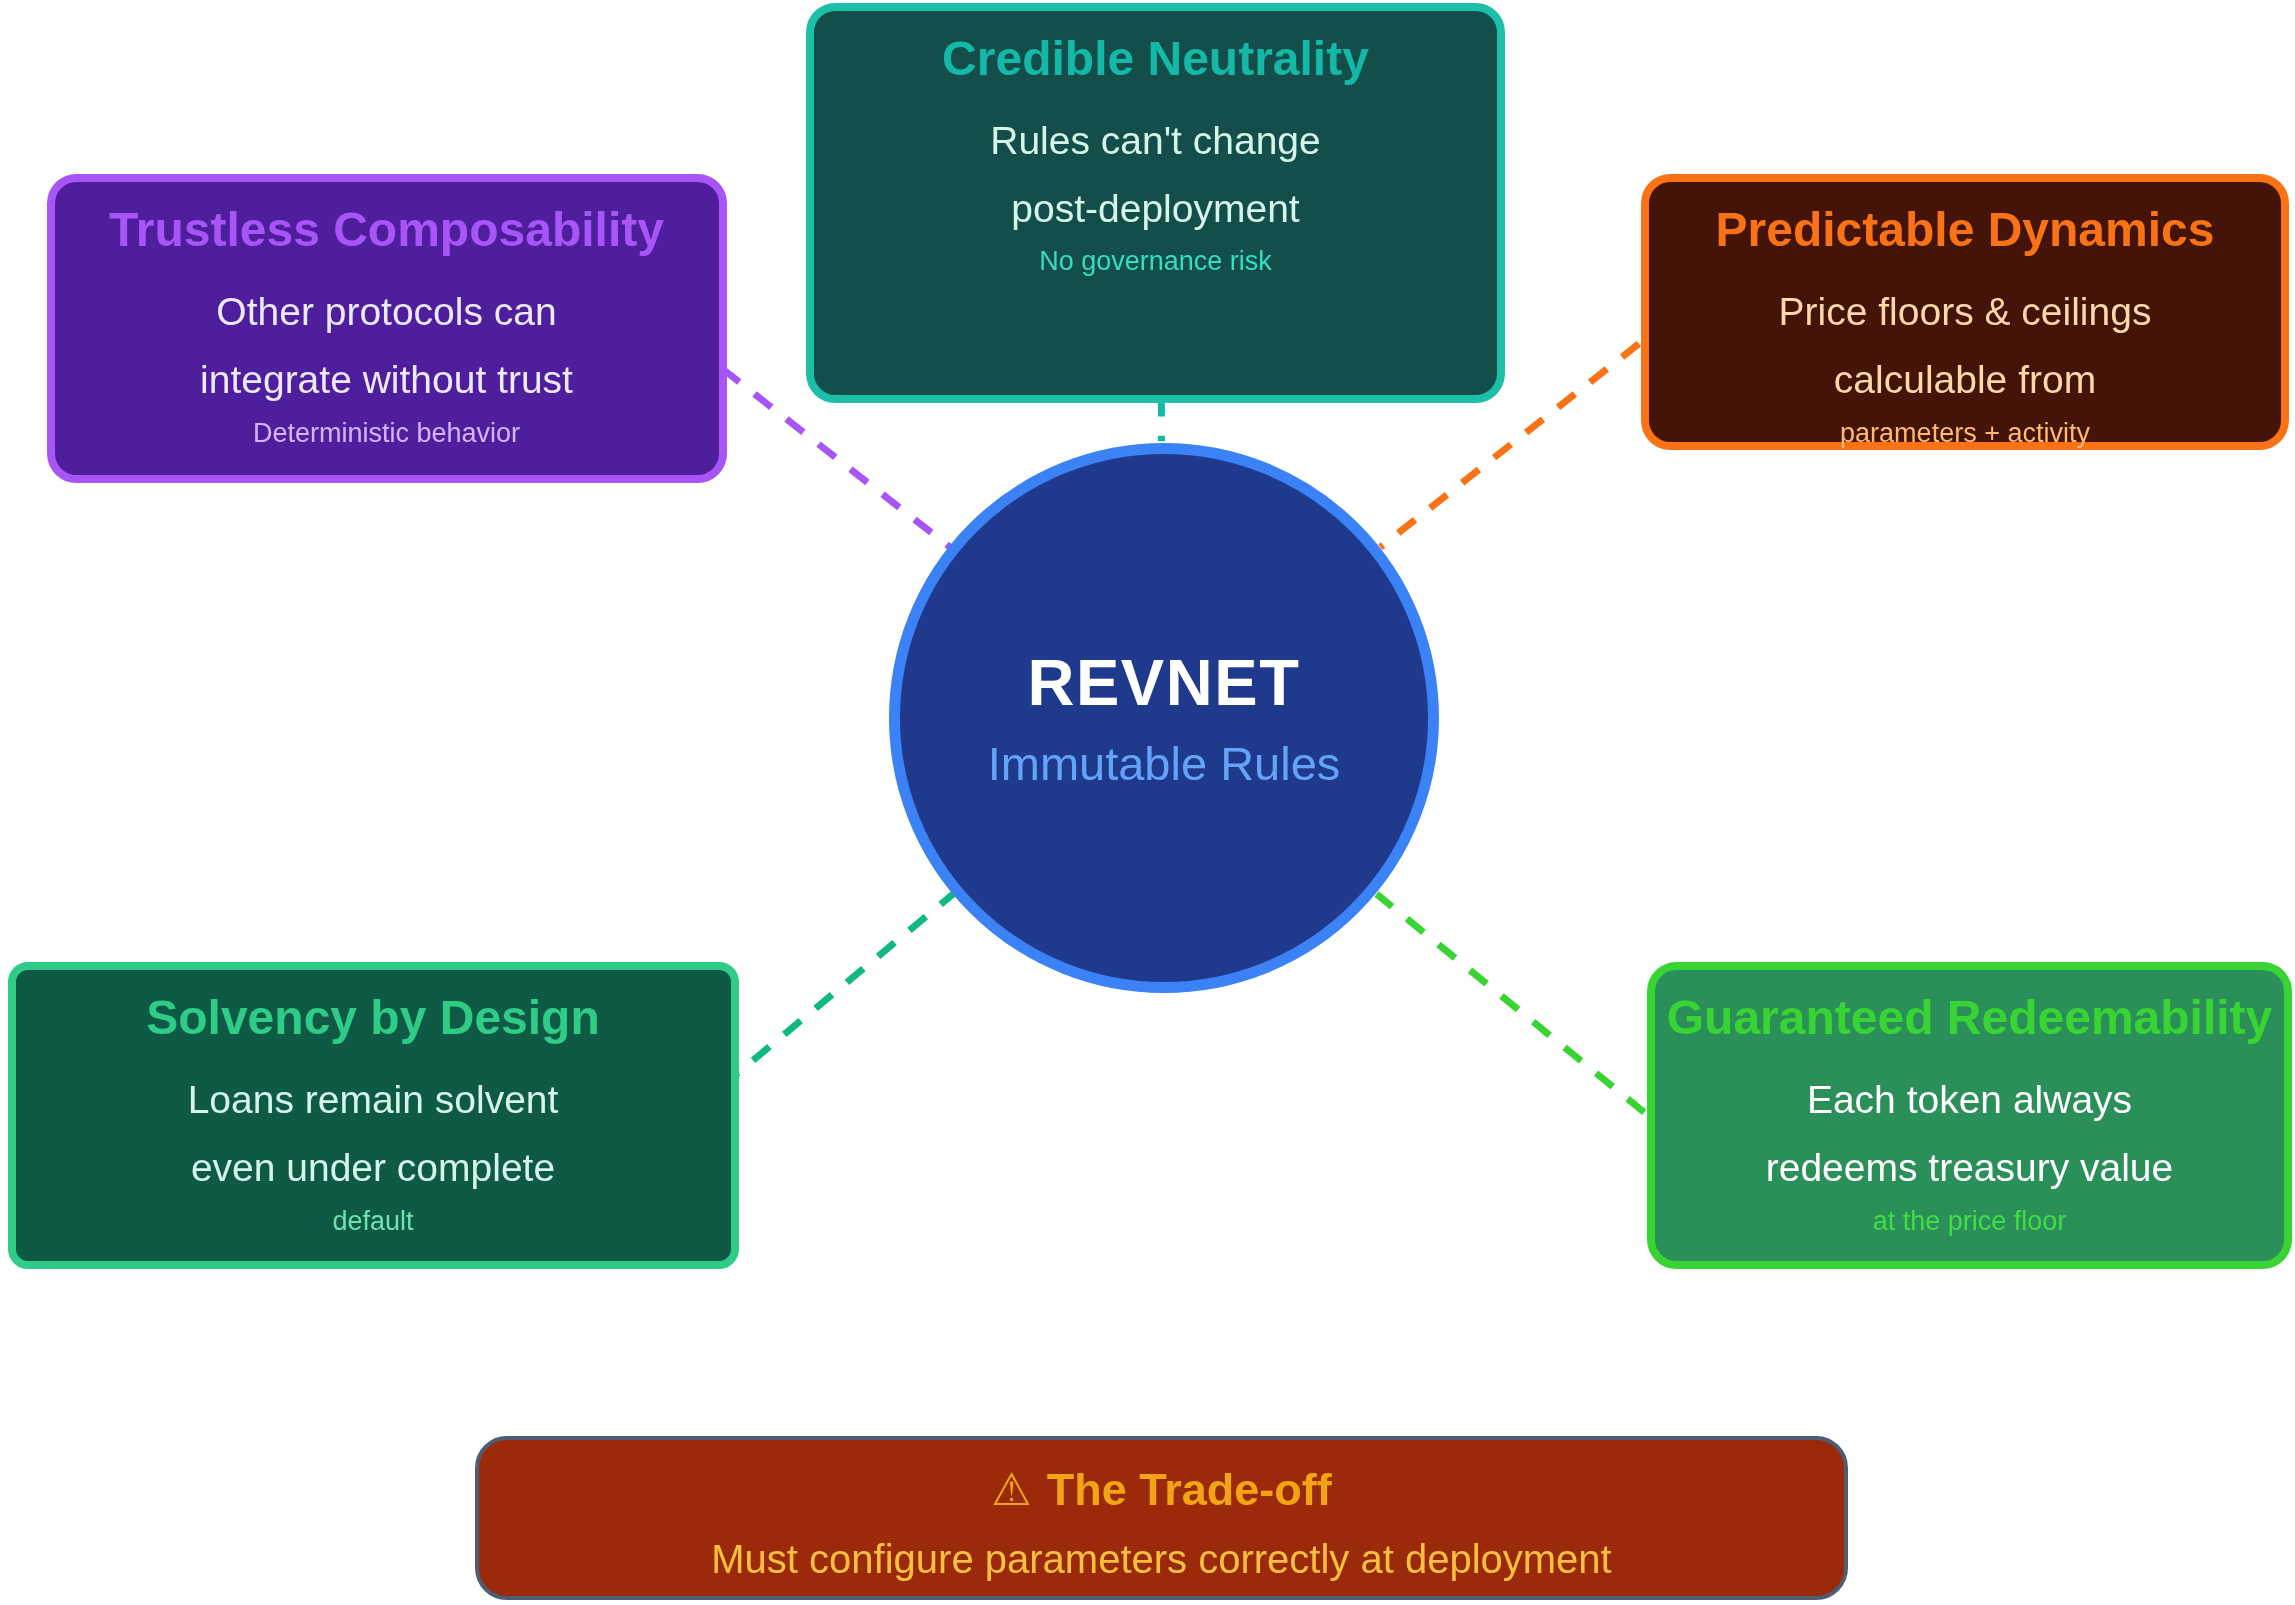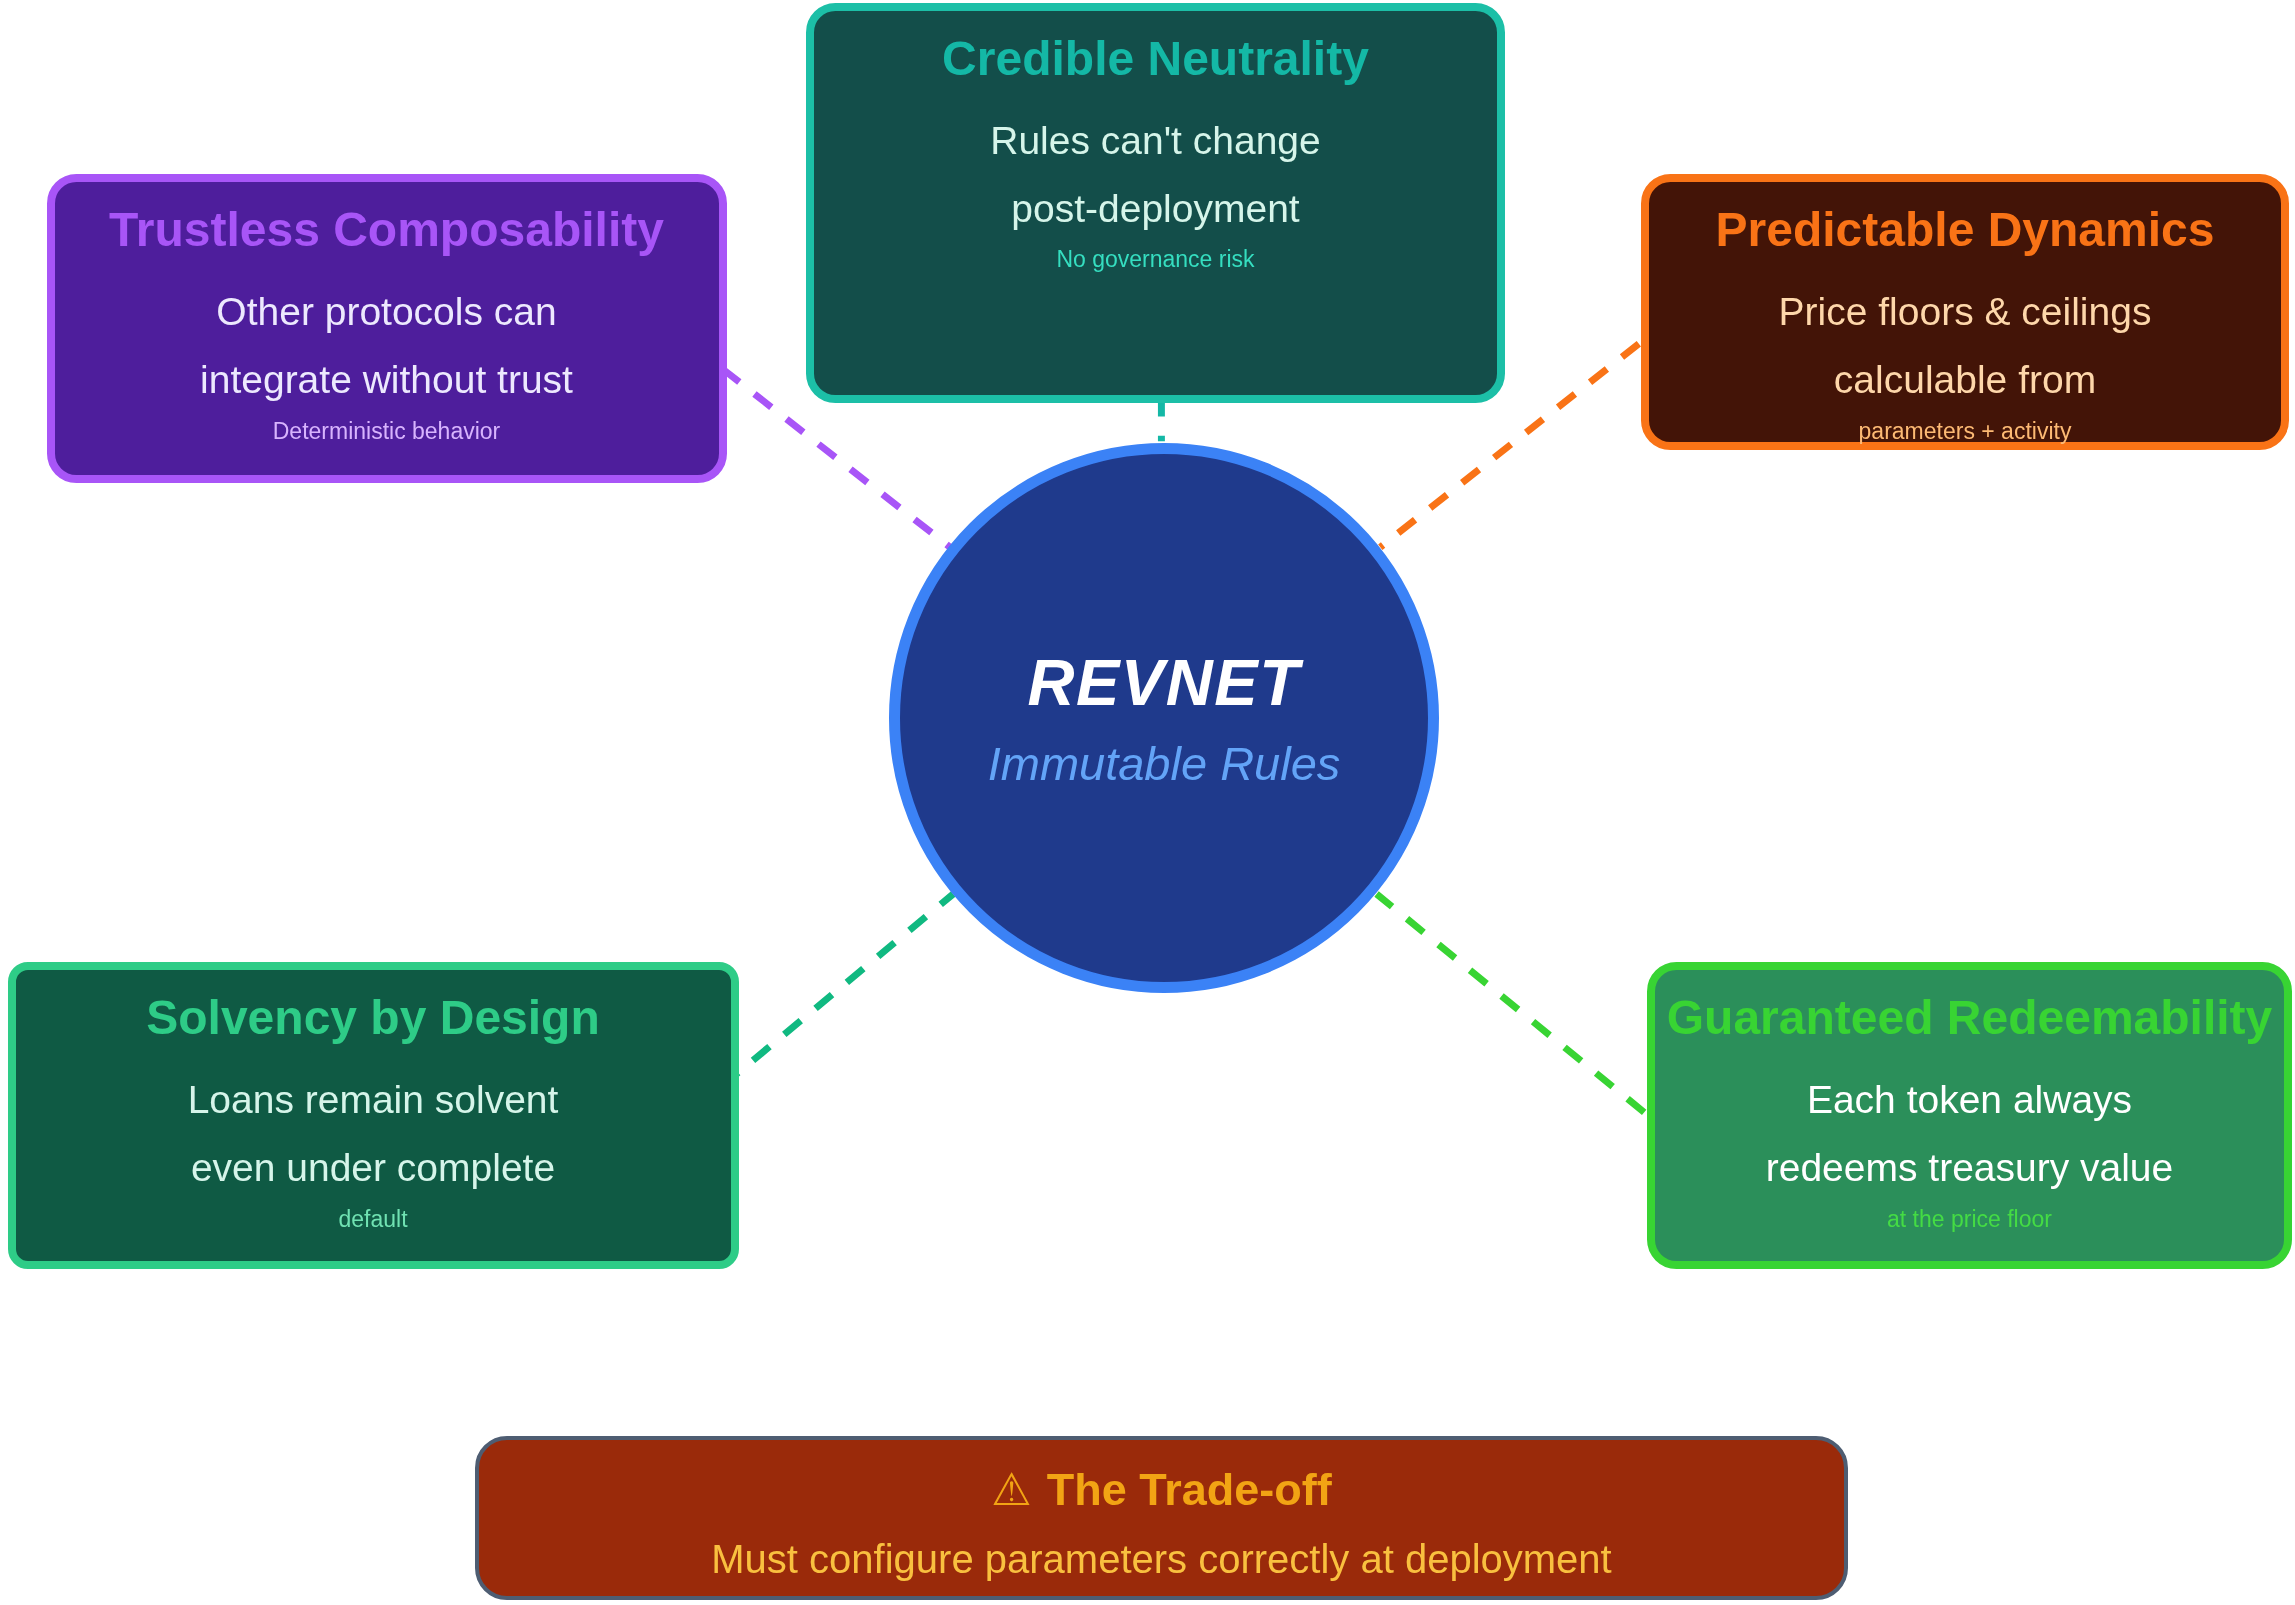--- a/index.html
+++ b/index.html
@@ -29,40 +29,39 @@
     color: var(--title);
     white-space: nowrap;
   }
   .card-line {
     font-size: 39px; line-height: 1.75;
     color: var(--body);
     white-space: nowrap;
   }
   .card-line.first { margin-top: 24px; }
   .card-note {
-    font-size: 23px; line-height: 1.4;
+    font-size: 27px; line-height: 1.4;
     color: var(--note);
     white-space: nowrap;
   }
   #card-credible-neutrality  { left: 806px; top: 2.7px;    width: 699px; height: 400px; }
   #card-trustless-composability { left: 7.5px; top: 174px; width: 680px; height: 309px; margin-left: 39px; }
   #card-predictable-dynamics { left: 1641px; top: 174px;  width: 648px; height: 276px; }
   #card-solvency-by-design   { left: 7.5px;   top: 962px; width: 731px; height: 307px; border-radius: 20px; }
   #card-guaranteed-redeemability { left: 1647px; top: 962px; width: 645px; height: 307px; }
 
   .center-circle {
     position: absolute;
     left: 889px; top: 443px; width: 550px; height: 550px;
     box-sizing: border-box;
     border-radius: 50%;
     border: 11.8px solid var(--border);
     background: var(--bg);
     display: flex; flex-direction: column; align-items: center; justify-content: center;
     text-align: center;
-    font-style: italic;
   }
   .circle-title {
     margin: 0;
     font-size: 65px; font-weight: bold; letter-spacing: 1.6px;
     color: var(--title);
   }
   .circle-subtitle {
     margin-top: 16px;
     font-size: 47px;
     color: var(--sub);

